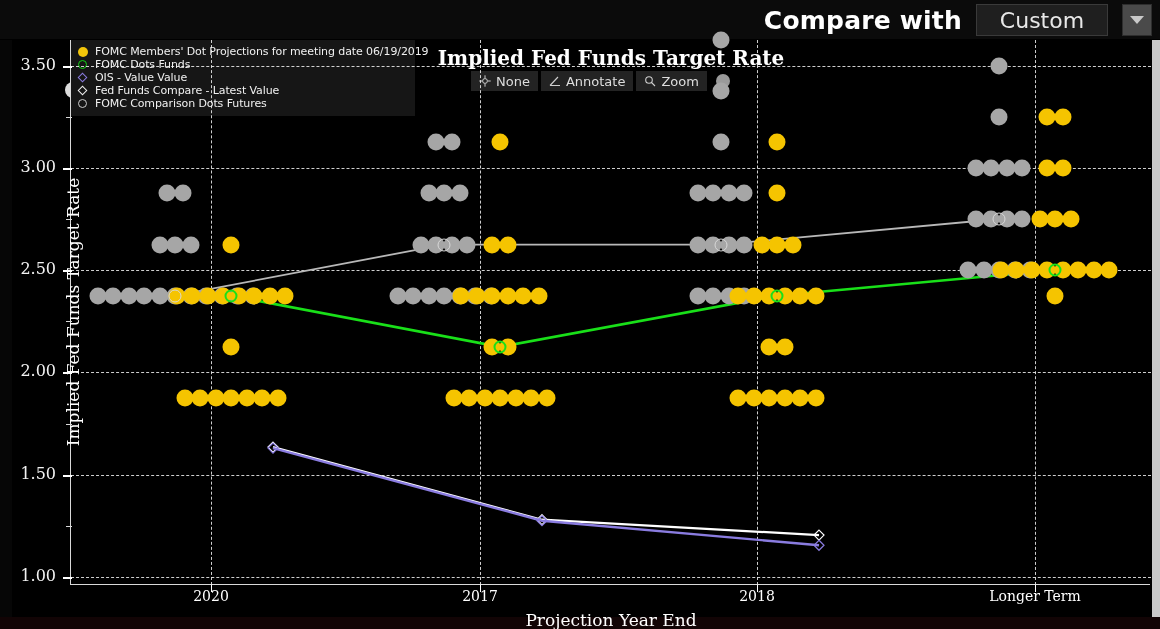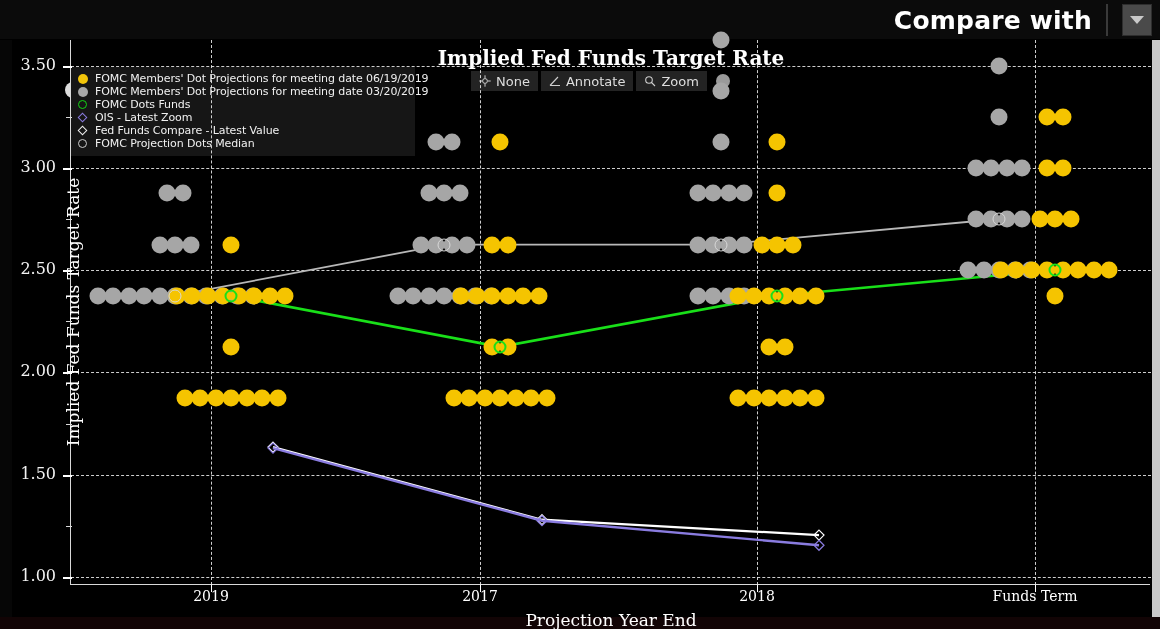--- a/index.html
+++ b/index.html
@@ -221,21 +221,21 @@
   }
   .tool-ico { display: inline-flex; align-items: center; }
   .tool-knob {
     width: 14px; height: 14px; border-radius: 50%;
     background: #9a9a9a; margin-left: 6px;
   }
 
   
   .legend {
     position: absolute;
-    left: 0px; top: 27px;
+    left: 0px; top: 0;
     background: #161616;
     padding: 5px 8px 6px 6px;
     width: 344px;
   }
   .legend-row {
     display: flex; align-items: center;
     gap: 7px;
     height: 13px;
     margin-bottom: 0px;
   }
@@ -283,20 +283,21 @@
 </style>
 </head>
 <body>
 
 <div id="app">
 
   <div class="topbar">
     <div class="topbar-inner">
       <span class="compare-label">Compare with</span>
       <div class="seg-group">
+        <div class="seg-btn">Custom</div>
       </div>
       <div class="date-wrap">
         <div class="date-drop">
           <span class="caret-down"></span>
         </div>
       </div>
     </div>
   </div>
 
   <div class="edge-strip-left"></div>
@@ -340,47 +341,41 @@
 
     <div class="legend">
       <div class="legend-row">
         <span class="sw">
             <span class="dot-yellow"></span>
           </span>
         <span class="legend-txt">FOMC Members' Dot Projections for meeting date 06/19/2019</span>
       </div>
       <div class="legend-row">
         <span class="sw">
-            <span class="dot-gray"></span>
-          </span>
-        <span class="legend-txt">FOMC Members' Dot Projections for meeting date 03/20/2019</span>
-      </div>
-      <div class="legend-row">
-        <span class="sw">
             <span class="ring-green"></span>
           </span>
         <span class="legend-txt">FOMC Dots Funds</span>
       </div>
       <div class="legend-row">
         <span class="sw">
             <span class="diam-purple"></span>
           </span>
-        <span class="legend-txt">OIS - Latest Zoom</span>
+        <span class="legend-txt">OIS - Value Value</span>
       </div>
       <div class="legend-row">
         <span class="sw">
             <span class="diam-white"></span>
           </span>
         <span class="legend-txt">Fed Funds Compare - Latest Value</span>
       </div>
       <div class="legend-row">
         <span class="sw">
             <span class="ring-white"></span>
           </span>
-        <span class="legend-txt">FOMC Projection Dots Median</span>
+        <span class="legend-txt">FOMC Comparison Dots Futures</span>
       </div>
     </div>
 
     <div id="grid-layer">
         <div class="gridline-h" style="top: 537px;"></div>
         <div class="gridline-h" style="top: 434.714px;"></div>
         <div class="gridline-h" style="top: 332.429px;"></div>
         <div class="gridline-h" style="top: 230.143px;"></div>
         <div class="gridline-h" style="top: 127.857px;"></div>
         <div class="gridline-h" style="top: 25.5714px;"></div>
@@ -401,27 +396,27 @@
         <div class="tick-major" style="top: 127.857px;"></div>
         <div class="ylab" style="top: 116.857px;">3.00</div>
         <div class="tick-major" style="top: 25.5714px;"></div>
         <div class="ylab" style="top: 14.5714px;">3.50</div>
         <div class="tick-minor" style="top: 485.857px;"></div>
         <div class="tick-minor" style="top: 383.571px;"></div>
         <div class="tick-minor" style="top: 281.286px;"></div>
         <div class="tick-minor" style="top: 179px;"></div>
         <div class="tick-minor" style="top: 76.7143px;"></div>
         <div class="xtick" style="left: 140px; top: 545px;"></div>
-        <div class="xlab" style="left: 140px;">2019</div>
+        <div class="xlab" style="left: 140px;">2020</div>
         <div class="xtick" style="left: 409px; top: 545px;"></div>
         <div class="xlab" style="left: 409px;">2017</div>
         <div class="xtick" style="left: 686px; top: 545px;"></div>
         <div class="xlab" style="left: 686px;">2018</div>
         <div class="xtick" style="left: 964px; top: 545px;"></div>
-        <div class="xlab" style="left: 964px;">Funds Term</div>
+        <div class="xlab" style="left: 964px;">Longer Term</div>
       </div>
     <svg class="overlay" id="line-layer">
         <polyline points="160.0,255.7 429.0,306.9 706.0,255.7 984.0,230.1" fill="none" stroke="#19e019" stroke-width="2.6"></polyline>
         <polyline points="104.0,255.7 373.0,204.6 650.0,204.6 928.0,179.0" fill="none" stroke="#b8b8b8" stroke-width="1.8"></polyline>
         <polyline points="202.0,407.1 471.0,479.7 748.0,495.1" fill="none" stroke="#ffffff" stroke-width="2.2"></polyline>
         <polygon points="202,402.0971428571429 207,407.0971428571429 202,412.0971428571429 197,407.0971428571429" fill="none" stroke="#ffffff" stroke-width="1.2"></polygon>
         <polygon points="471,474.72 476,479.72 471,484.72 466,479.72" fill="none" stroke="#ffffff" stroke-width="1.2"></polygon>
         <polygon points="748,490.0628571428571 753,495.0628571428571 748,500.0628571428571 743,495.0628571428571" fill="none" stroke="#ffffff" stroke-width="1.2"></polygon>
         <polyline points="202.0,408.1 471.0,480.7 748.0,505.3" fill="none" stroke="#8a7ce0" stroke-width="2.4"></polyline>
         <polygon points="202,403.12 207,408.12 202,413.12 197,408.12" fill="none" stroke="#8a7ce0" stroke-width="1.2"></polygon>

